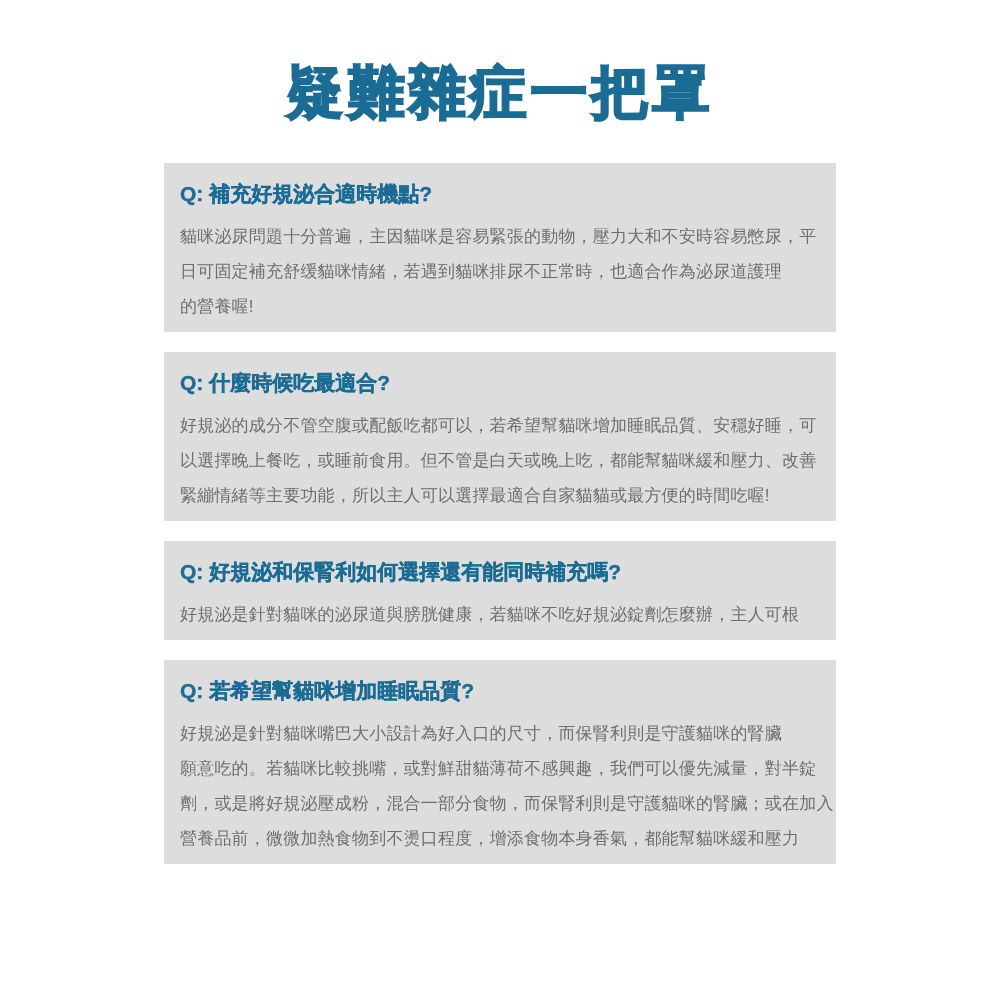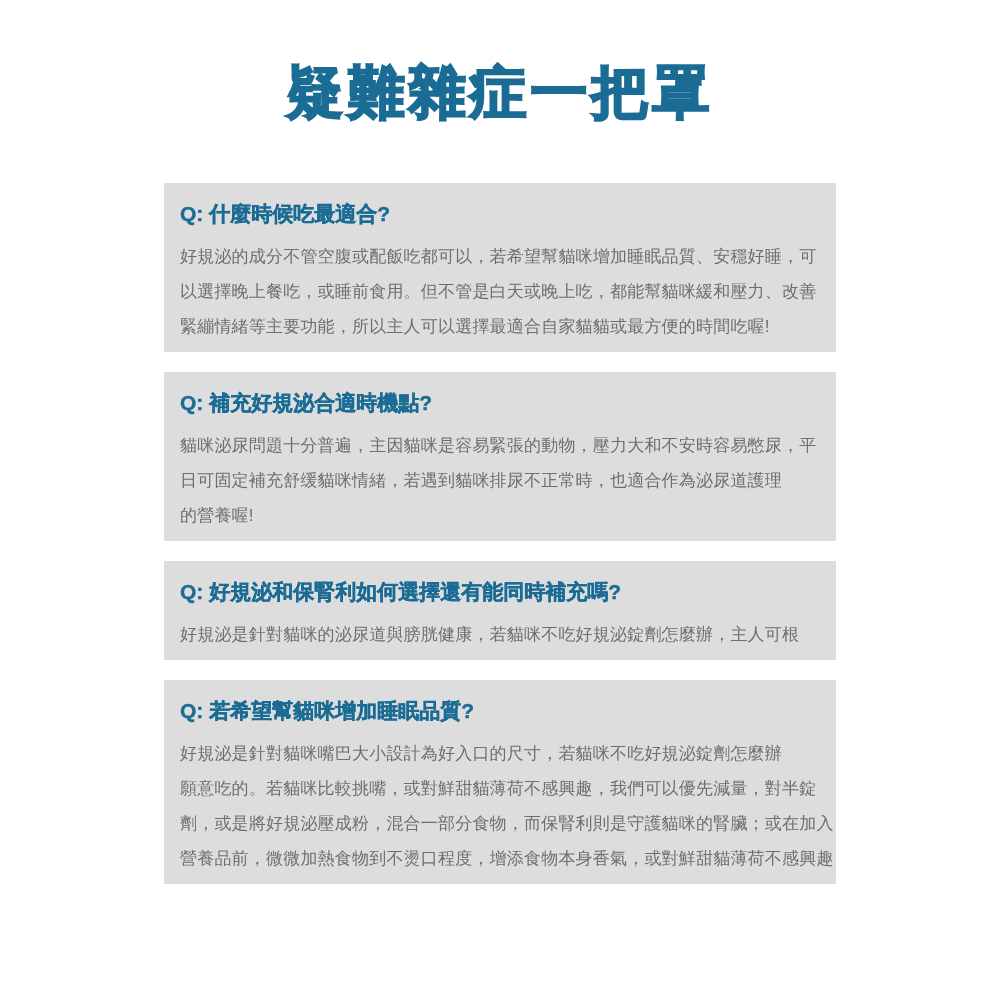--- a/index.html
+++ b/index.html
@@ -15,21 +15,21 @@
     --accent: #1b6c95;
     --body-text: #6e6e6e;
     --card-bg: #dddddd;
   }
   .page {
     width: 1000px;
     height: 1000px;
     background: #ffffff;
   }
   .title {
-    margin: 64px 0 62px 0;
+    margin: 64px 0 42px 0;
     text-align: center;
     font-size: 57px;
     line-height: 1;
     font-weight: 900;
     letter-spacing: 4px;
     color: var(--accent);
     -webkit-text-stroke: 2.2px var(--accent);
   }
   .card {
     box-sizing: border-box;
@@ -57,39 +57,39 @@
   }
 </style>
 </head>
 <body style="background: rgb(255, 255, 255);">
 
 <div class="page">
 
   <h1 class="title">疑難雜症一把罩</h1>
 
   <section class="card">
+    <div class="question">Q: 補充好規泌合適時機點?</div>
+    <div class="answer-line">貓咪泌尿問題十分普遍，主因貓咪是容易緊張的動物，壓力大和不安時容易憋尿，平</div>
+    <div class="answer-line">日可固定補充舒缓貓咪情緒，若遇到貓咪排尿不正常時，也適合作為泌尿道護理</div>
+    <div class="answer-line">的營養喔!</div>
+  </section>
+
+  <section class="card">
     <div class="question">Q: 什麼時候吃最適合?</div>
     <div class="answer-line">好規泌的成分不管空腹或配飯吃都可以，若希望幫貓咪增加睡眠品質、安穩好睡，可</div>
     <div class="answer-line">以選擇晚上餐吃，或睡前食用。但不管是白天或晚上吃，都能幫貓咪緩和壓力、改善</div>
     <div class="answer-line">緊繃情緒等主要功能，所以主人可以選擇最適合自家貓貓或最方便的時間吃喔!</div>
-  </section>
-
-  <section class="card">
-    <div class="question">Q: 補充好規泌合適時機點?</div>
-    <div class="answer-line">貓咪泌尿問題十分普遍，主因貓咪是容易緊張的動物，壓力大和不安時容易憋尿，平</div>
-    <div class="answer-line">日可固定補充舒缓貓咪情緒，若遇到貓咪排尿不正常時，也適合作為泌尿道護理</div>
-    <div class="answer-line">的營養喔!</div>
   </section>
 
   <section class="card">
     <div class="question">Q: 好規泌和保腎利如何選擇還有能同時補充嗎?</div>
     <div class="answer-line">好規泌是針對貓咪的泌尿道與膀胱健康，若貓咪不吃好規泌錠劑怎麼辦，主人可根</div>
   </section>
 
   <section class="card">
     <div class="question">Q: 若希望幫貓咪增加睡眠品質?</div>
-    <div class="answer-line">好規泌是針對貓咪嘴巴大小設計為好入口的尺寸，若貓咪不吃好規泌錠劑怎麼辦</div>
+    <div class="answer-line">好規泌是針對貓咪嘴巴大小設計為好入口的尺寸，而保腎利則是守護貓咪的腎臟</div>
     <div class="answer-line">願意吃的。若貓咪比較挑嘴，或對鮮甜貓薄荷不感興趣，我們可以優先減量，對半錠</div>
     <div class="answer-line">劑，或是將好規泌壓成粉，混合一部分食物，而保腎利則是守護貓咪的腎臟；或在加入</div>
-    <div class="answer-line">營養品前，微微加熱食物到不燙口程度，增添食物本身香氣，或對鮮甜貓薄荷不感興趣</div>
+    <div class="answer-line">營養品前，微微加熱食物到不燙口程度，增添食物本身香氣，都能幫貓咪緩和壓力</div>
   </section>
 
 </div>
 
 </body></html>

